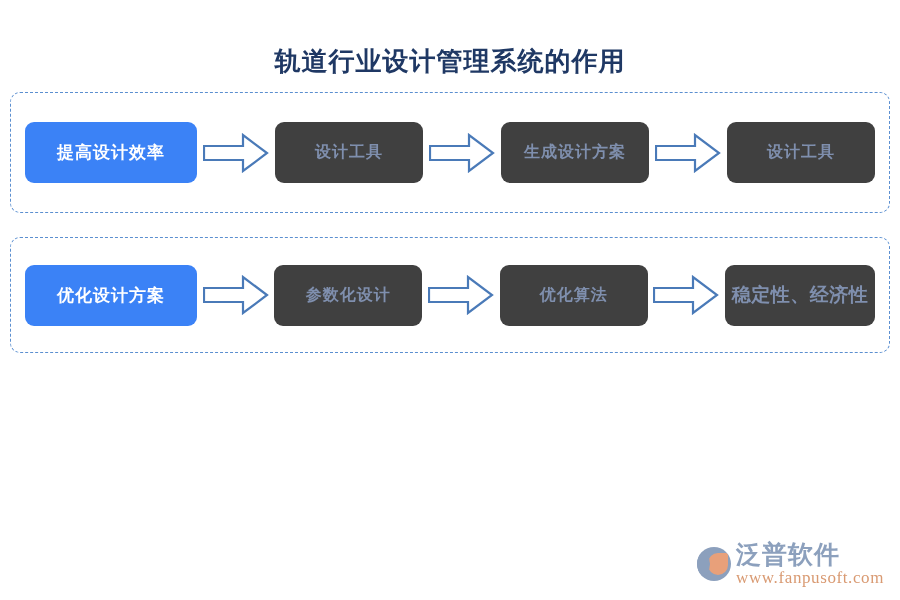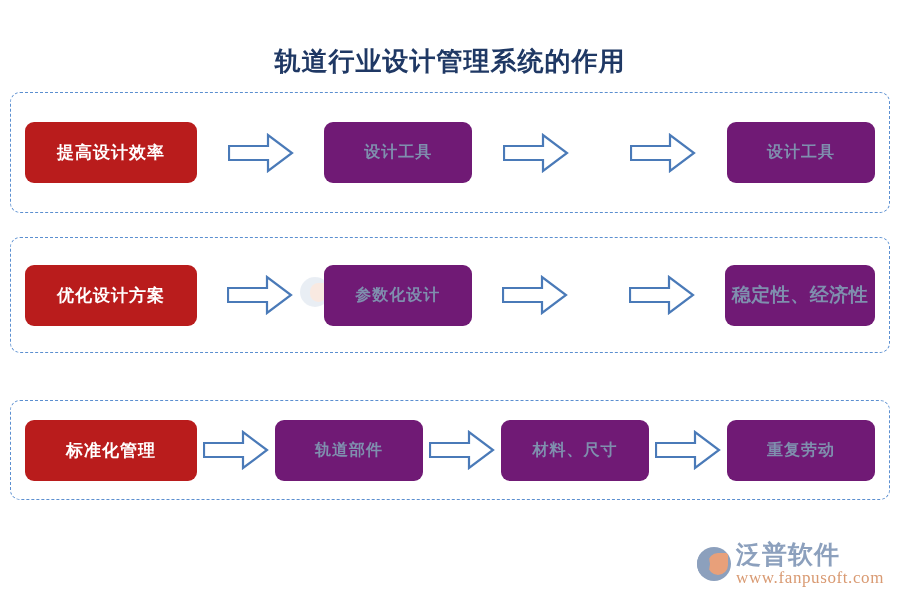--- a/index.html
+++ b/index.html
@@ -56,38 +56,38 @@
     display: flex;
     align-items: center;
     width: 100%;
     padding: 0 14px 0 14px;
   }
 
   
   .node-primary {
     flex: 0 0 172px;
     height: 61px;
-    background: #b91c1c;
+    background: #3b82f6;
     border-radius: 9px;
     display: flex;
     align-items: center;
     justify-content: center;
     color: #ffffff;
     font-size: 17px;
     font-weight: 700;
     letter-spacing: 1px;
     font-family: "Liberation Serif", "DejaVu Serif", serif;
     white-space: nowrap;
   }
 
   
   .node-secondary {
     flex: 0 0 148px;
     height: 61px;
-    background: #701a75;
+    background: #404040;
     border-radius: 9px;
     display: flex;
     align-items: center;
     justify-content: center;
     color: #7f8fae;
     font-size: 16px;
     font-weight: 700;
     letter-spacing: 1px;
     font-family: "Liberation Serif", "DejaVu Serif", serif;
     white-space: nowrap;
@@ -236,20 +236,21 @@
       </div>
 
       <div class="node-secondary">设计工具</div>
 
       <div class="arrow-connector">
         <svg width="66" height="40" viewBox="0 0 66 40">
           <path d="M1 13 H40 V2 L64 20 L40 38 V27 H1 Z" fill="none" stroke="#4a7ab8" stroke-width="2.2" stroke-linejoin="miter"></path>
         </svg>
       </div>
 
+      <div class="node-secondary">生成设计方案</div>
 
       <div class="arrow-connector">
         <svg width="66" height="40" viewBox="0 0 66 40">
           <path d="M1 13 H40 V2 L64 20 L40 38 V27 H1 Z" fill="none" stroke="#4a7ab8" stroke-width="2.2" stroke-linejoin="miter"></path>
         </svg>
       </div>
 
       <div class="node-secondary">设计工具</div>
     </div>
   </div>
@@ -265,60 +266,32 @@
       </div>
 
       <div class="node-secondary">参数化设计</div>
 
       <div class="arrow-connector">
         <svg width="66" height="40" viewBox="0 0 66 40">
           <path d="M1 13 H40 V2 L64 20 L40 38 V27 H1 Z" fill="none" stroke="#4a7ab8" stroke-width="2.2" stroke-linejoin="miter"></path>
         </svg>
       </div>
 
+      <div class="node-secondary">优化算法</div>
 
       <div class="arrow-connector">
         <svg width="66" height="40" viewBox="0 0 66 40">
           <path d="M1 13 H40 V2 L64 20 L40 38 V27 H1 Z" fill="none" stroke="#4a7ab8" stroke-width="2.2" stroke-linejoin="miter"></path>
         </svg>
       </div>
 
       <div class="node-secondary wide">稳定性、经济性</div>
     </div>
   </div>
 
-  <div class="flow-group" id="group-2">
-    <div class="flow-row">
-      <div class="node-primary">标准化管理</div>
-
-      <div class="arrow-connector">
-        <svg width="66" height="40" viewBox="0 0 66 40">
-          <path d="M1 13 H40 V2 L64 20 L40 38 V27 H1 Z" fill="none" stroke="#4a7ab8" stroke-width="2.2" stroke-linejoin="miter"></path>
-        </svg>
-      </div>
-
-      <div class="node-secondary">轨道部件</div>
-
-      <div class="arrow-connector">
-        <svg width="66" height="40" viewBox="0 0 66 40">
-          <path d="M1 13 H40 V2 L64 20 L40 38 V27 H1 Z" fill="none" stroke="#4a7ab8" stroke-width="2.2" stroke-linejoin="miter"></path>
-        </svg>
-      </div>
-
-      <div class="node-secondary">材料、尺寸</div>
-
-      <div class="arrow-connector">
-        <svg width="66" height="40" viewBox="0 0 66 40">
-          <path d="M1 13 H40 V2 L64 20 L40 38 V27 H1 Z" fill="none" stroke="#4a7ab8" stroke-width="2.2" stroke-linejoin="miter"></path>
-        </svg>
-      </div>
-
-      <div class="node-secondary">重复劳动</div>
-    </div>
-  </div>
 
   <div class="brand-logo">
     <span class="brand-mark"></span>
     <span class="brand-text">
       <div class="brand-cn">泛普软件</div>
       <div class="brand-url">www.fanpusoft.com</div>
     </span>
   </div>
 
 </div>

